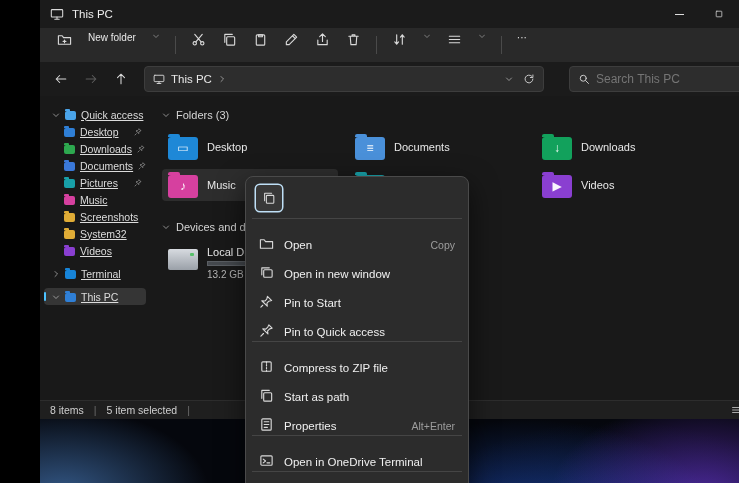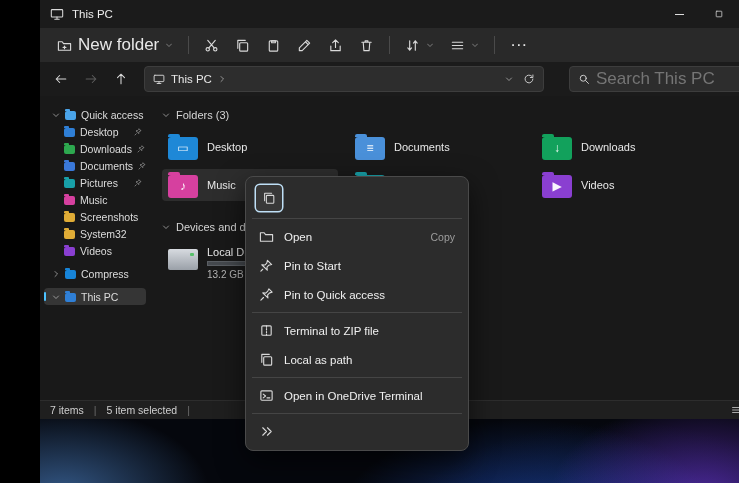--- a/index.html
+++ b/index.html
@@ -25,39 +25,39 @@
 
   
   .titlebar { height:28px; background:#1b1b1b; display:flex; align-items:center; padding-left:10px; gap:8px; flex:none; }
   .title { font-size:11.5px; color:#ececec; }
   .controls { margin-left:auto; display:flex; height:100%; }
   .ctrl { width:40px; height:100%; display:flex; align-items:center; justify-content:center; }
   .minbar { width:9px; height:1px; background:#ddd; display:block; }
 
   
   .toolbar { height:34px; background:#292929; display:flex; align-items:center; padding:0 10px; gap:2px; flex:none; }
-  .tbtn { height:26px; display:flex; align-items:center; gap:6px; padding:0 7px; border-radius:4px; color:#e8e8e8; font-size:17px; }
+  .tbtn { height:26px; display:flex; align-items:flex-start; gap:16px; padding:0 7px; border-radius:4px; color:#e8e8e8; font-size:10px; }
   .tsep { width:1px; height:18px; background:#4a4a4a; margin:0 6px; }
   .chev { opacity:.8; }
 
   
   .navbar { height:34px; background:#1b1b1b; display:flex; align-items:center; padding:0 8px; gap:4px; flex:none; }
   .navbtn { width:26px; height:26px; display:flex; align-items:center; justify-content:center; border-radius:4px; }
   .disabled { opacity:.35; }
   .addressbar { width:400px; height:26px; background:#2d2d2d; border:1px solid #3d3d3d; border-radius:4px;
     display:flex; align-items:center; padding:0 8px; gap:6px; color:#e8e8e8; font-size:11.5px; margin-left:6px; }
   .addr-right { margin-left:auto; display:flex; align-items:center; gap:10px; }
   .search { width:198px; height:26px; background:#2d2d2d; border:1px solid #3d3d3d; border-radius:4px;
     display:flex; align-items:center; gap:6px; padding:0 8px; margin-left:auto; margin-right:4px; }
-  .search input { background:transparent; border:none; outline:none; color:#9a9a9a; font-size:17px; width:140px;
+  .search input { background:transparent; border:none; outline:none; color:#9a9a9a; font-size:12px; width:140px;
     font-family:"Liberation Sans", sans-serif; }
 
   
   .body { flex:1; min-height:0; display:flex; background:#191919; }
-  .sidebar { width:110px; flex:none; padding:10px 4px 0 4px; font-size:10.5px; color:#dcdcdc; }
+  .sidebar { width:110px; flex:none; padding:10px 4px 0 4px; font-size:10.5px; color:#dcdcdc;text-decoration:underline; }
   .side-item { height:17px; display:flex; align-items:center; gap:5px; padding:0 4px 0 8px; border-radius:4px; position:relative; white-space:nowrap; }
   .side-item.child { padding-left:20px; }
   .side-item.sel { background:#353535; }
   .side-item.sel::before { content:""; position:absolute; left:0; top:4px; bottom:4px; width:2px; border-radius:2px; background:#4cc2ff; }
   .mini { width:11px; height:9px; border-radius:2px; background:var(--fc,#888); position:relative; flex:none; margin-top:1px; }
   .mini::before { content:""; position:absolute; left:0; top:-2px; width:5px; height:2px; background:var(--fc,#888); border-radius:1px 1px 0 0; }
   .pin { margin-left:auto; opacity:.8; }
   .gap { height:6px; }
 
   
@@ -89,21 +89,21 @@
   .sb-view { width:18px; height:15px; display:flex; align-items:center; justify-content:center; border-radius:2px; }
   .sb-view.active { border:1px solid #8a8a8a; }
 
   
   .cmenu { position:absolute; left:205px; top:176px; width:224px; background:#2c2c2c; border:1px solid #4a4a4a;
     border-radius:8px; box-shadow:0 10px 28px rgba(0,0,0,.6); padding:4px; z-index:5; }
   .qrow { height:34px; display:flex; align-items:center; padding:0 6px; }
   .qbtn { width:26px; height:26px; border-radius:4px; display:flex; align-items:center; justify-content:center;
     background:#383838; box-shadow:0 0 0 1.5px #bfe0f7; }
   .mdiv { height:1px; background:#454545; margin:3px 2px; }
-  .mitem { height:29px; display:flex; align-items:center; gap:10px; padding:0 9px; border-radius:4px; color:#f0f0f0; font-size:11.5px; white-space:nowrap; }
+  .mitem { height:29px; display:flex; align-items:flex-end; gap:10px; padding:0 9px; border-radius:4px; color:#f0f0f0; font-size:11.5px; white-space:nowrap; }
   .mshort { margin-left:auto; color:#9d9d9d; font-size:10.5px; }
   .micon { flex:none; }
 </style>
 </head>
 <body>
 
 <div class="screen">
 
   <div class="window">
 
@@ -326,21 +326,21 @@
           <span>Videos</span>
         </div>
         <div class="gap"></div>
         <div class="side-item">
           <span>
               <svg class="i8" viewBox="0 0 16 16">
                 <path d="M6 3l5 5-5 5"></path>
               </svg>
             </span>
           <span class="mini" style="--fc: #1784d8;"></span>
-          <span>Compress</span>
+          <span>Terminal</span>
         </div>
         <div class="gap"></div>
         <div class="side-item sel">
           <span>
               <svg class="i8" viewBox="0 0 16 16">
                 <path d="M3 6l5 5 5-5"></path>
               </svg>
             </span>
           <span class="mini" style="--fc: #2f7fd6;"></span>
           <span>This PC</span>
@@ -411,21 +411,21 @@
               <span class="dname">Local Disk (C:)</span>
               <span class="dbar"><span class="dfill" style="width: 62%;"></span></span>
               <span class="dfree">13.2 GB fr</span>
             </span>
           </div>
         </div>
       </div>
     </div>
 
     <div class="statusbar">
-      <span>7 items</span>
+      <span>8 items</span>
       <span class="sb-sep">|</span>
       <span>5 item selected</span>
       <span class="sb-sep">|</span>
       <span class="sb-views">
         <span class="sb-view">
           <svg class="i10" viewBox="0 0 16 16">
               <path d="M2.5 4h11M2.5 8h11M2.5 12h11"></path>
             </svg>
         </span>
         <span class="sb-view active">
@@ -458,20 +458,30 @@
           <svg class="i16" viewBox="0 0 16 16">
             <path d="M1.5 4h4L7 6h7.5v7h-13z"></path>
           </svg>
         </span>
       <span>Open</span>
       <span class="mshort">Copy</span>
     </div>
     <div class="mitem">
       <span class="micon">
           <svg class="i16" viewBox="0 0 16 16">
+            <rect x="5" y="5" width="9" height="8" rx="1"></rect>
+            <path d="M3 10.5V3h8"></path>
+          </svg>
+        </span>
+      <span>Open in new window</span>
+      <span class="mshort"></span>
+    </div>
+    <div class="mitem">
+      <span class="micon">
+          <svg class="i16" viewBox="0 0 16 16">
             <path d="M9 2.5l4.5 4.5-3 .7-2 2 .3 3.3-5.8-5.8 3.3.3 2-2zM4 12l-2 2"></path>
           </svg>
         </span>
       <span>Pin to Start</span>
       <span class="mshort"></span>
     </div>
     <div class="mitem">
       <span class="micon">
           <svg class="i16" viewBox="0 0 16 16">
             <path d="M10.5 2l3.5 3.5-2.6.8-2.2 2.2.3 3.2L4 6.2l3.2.3 2.2-2.2zM4.8 11.2L2 14"></path>
@@ -481,32 +491,42 @@
       <span class="mshort"></span>
     </div>
     <div class="mdiv"></div>
     <div class="mitem">
       <span class="micon">
           <svg class="i16" viewBox="0 0 16 16">
             <rect x="3" y="3" width="10" height="10" rx="1"></rect>
             <path d="M8 3v1.5M8 6v1.5M8 9v1.5M8 12v1"></path>
           </svg>
         </span>
-      <span>Terminal to ZIP file</span>
+      <span>Compress to ZIP file</span>
       <span class="mshort"></span>
     </div>
     <div class="mitem">
       <span class="micon">
           <svg class="i16" viewBox="0 0 16 16">
             <rect x="5" y="5" width="8.5" height="9" rx="1"></rect>
             <path d="M3 11V2.5h8"></path>
           </svg>
         </span>
-      <span>Local as path</span>
+      <span>Start as path</span>
       <span class="mshort"></span>
+    </div>
+    <div class="mitem">
+      <span class="micon">
+          <svg class="i16" viewBox="0 0 16 16">
+            <rect x="3" y="2" width="10" height="12" rx="1"></rect>
+            <path d="M5.5 5h5M5.5 8h5M5.5 11h3.5"></path>
+          </svg>
+        </span>
+      <span>Properties</span>
+      <span class="mshort">Alt+Enter</span>
     </div>
     <div class="mdiv"></div>
     <div class="mitem">
       <span class="micon">
           <svg class="i16" viewBox="0 0 16 16">
             <rect x="2" y="3" width="12" height="10" rx="1"></rect>
             <path d="M4.5 6.5L7 8.5l-2.5 2M8.5 10.5h3"></path>
           </svg>
         </span>
       <span>Open in OneDrive Terminal</span>

